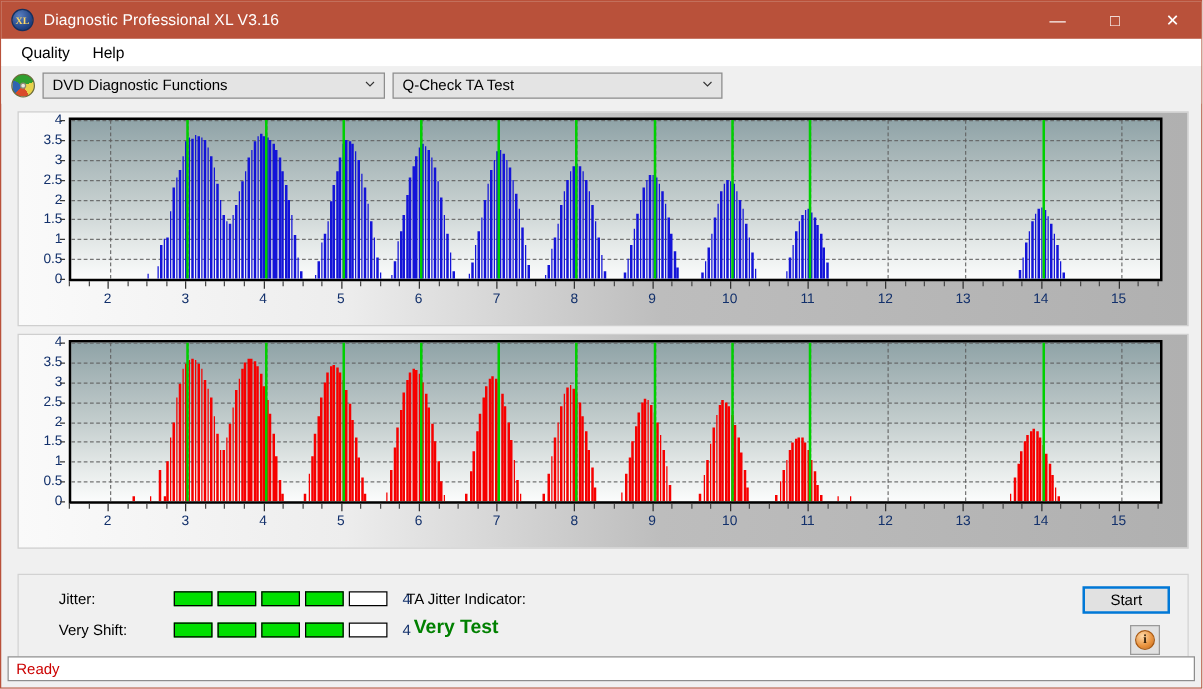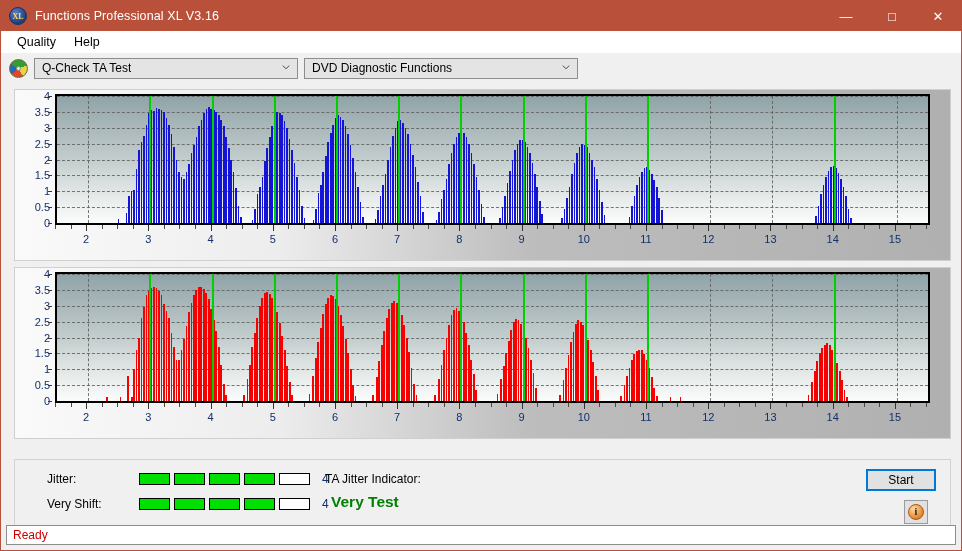--- a/index.html
+++ b/index.html
@@ -138,43 +138,43 @@
   }
   .status-text{font-size:12px;color:#cc0000;}
 </style>
 </head>
 <body>
 
 <div id="app">
 
   <div class="titlebar">
     <div class="app-icon">XL</div>
-    <div class="title-text">Functions Professional XL V3.16</div>
+    <div class="title-text">Diagnostic Professional XL V3.16</div>
     <div class="win-btns">
       <div class="win-btn">—</div>
       <div class="win-btn">□</div>
       <div class="win-btn close">✕</div>
     </div>
   </div>
 
   <div class="menubar">
     <div class="menu-item">Quality</div>
     <div class="menu-item">Help</div>
   </div>
 
   <div class="toolbar">
     <div class="disc-icon"></div>
-    <div class="combo c3">
-      <span class="cval">Q-Check TA Test</span>
+    <div class="combo c2">
+      <span class="cval">DVD Diagnostic Functions</span>
       <svg class="carrow" viewBox="0 0 10 10">
         <path d="M1 3 L5 7 L9 3" fill="none" stroke="#333" stroke-width="1.1"></path>
       </svg>
     </div>
-    <div class="combo c2">
-      <span class="cval">DVD Diagnostic Functions</span>
+    <div class="combo c3">
+      <span class="cval">Q-Check TA Test</span>
       <svg class="carrow" viewBox="0 0 10 10">
         <path d="M1 3 L5 7 L9 3" fill="none" stroke="#333" stroke-width="1.1"></path>
       </svg>
     </div>
   </div>
 
   <div class="chart-panel" id="chart-top">
     <div class="ylabels">
         <div class="ylab" style="top: 133px;">0</div>
         <div class="ytick" style="top: 133px;"></div>

